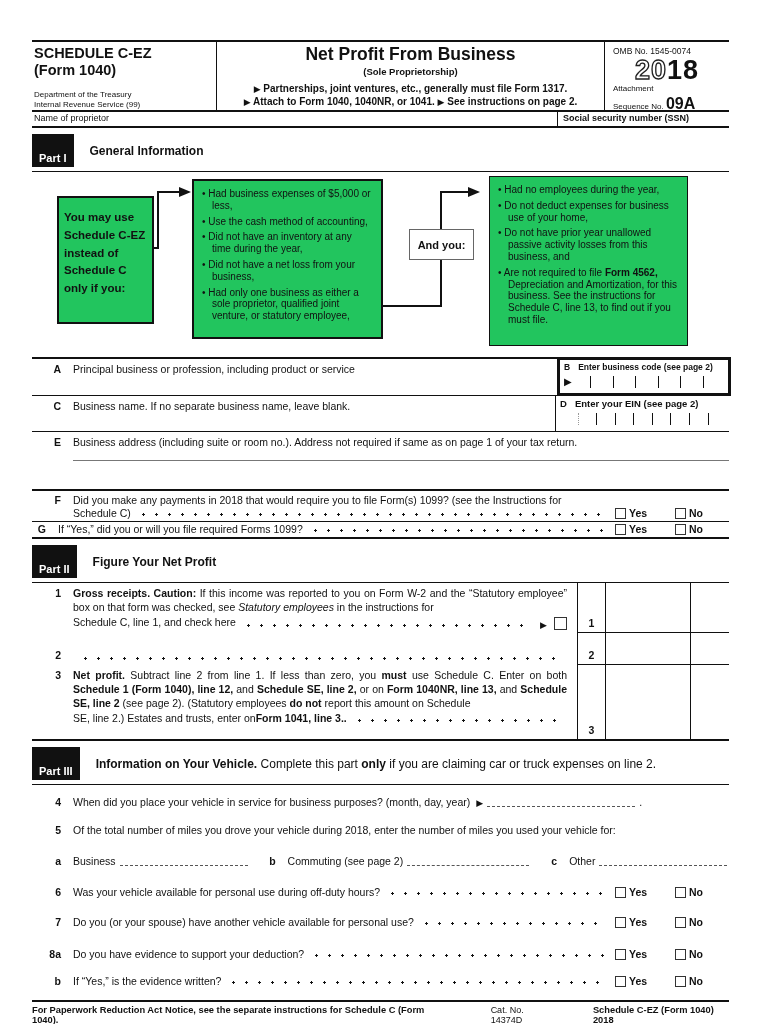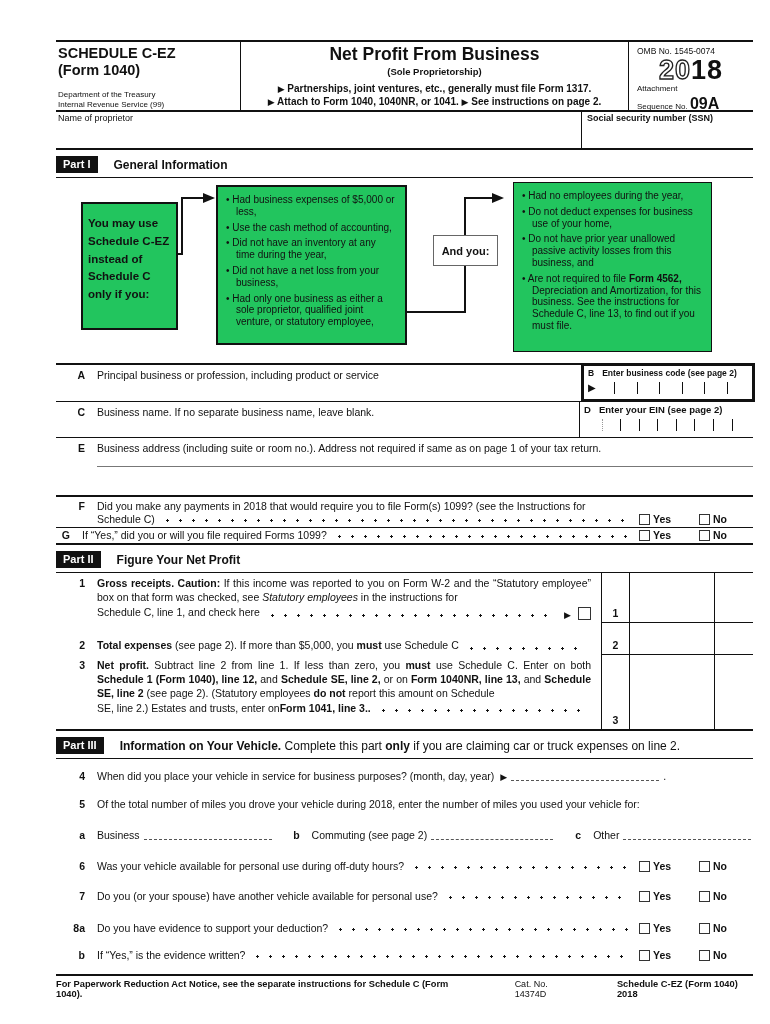--- a/index.html
+++ b/index.html
@@ -2,45 +2,45 @@
 <html><head>
 <meta charset="utf-8">
 <style>
   * { box-sizing: border-box; margin: 0; padding: 0; }
   body { background: #fff; }
   .page {
     position: relative; width: 770px; height: 1024px; background: #fff;
     font-family: "Liberation Sans", "DejaVu Sans", sans-serif; color: #111;
     overflow: hidden;
   }
-  .content { position: absolute; left: 56px; top: 40px; width: 697px; }
+  .content { position: absolute; left: 32px; top: 40px; width: 697px; }
 
   
   .hdr { display: flex; border-top: 2px solid #111; height: 70px; }
   .hdr-left { width: 185px; border-right: 1.5px solid #111; padding: 3px 4px 0 2px; }
   .sched { font-size: 14.5px; font-weight: bold; line-height: 1.15; }
   .dept { font-size: 8px; line-height: 1.25; margin-top: 12px; }
   .hdr-center { flex: 1; text-align: center; padding: 2px 6px 0; }
   .ftitle { font-size: 17.5px; font-weight: bold; }
   .fsub { font-size: 9.5px; font-weight: bold; margin-top: 1px; }
   .finstr { font-size: 10px; font-weight: bold; margin-top: 5px; line-height: 1.3; }
   .hdr-right { width: 125px; border-left: 1.5px solid #111; text-align: left; }
   .omb { font-size: 8.5px; padding: 4px 0 0 8px; }
   .year { font-size: 27px; font-weight: bold; text-align: center; line-height: 1.05; letter-spacing: 1px; }
   .y20 { color: #fff; -webkit-text-stroke: 1.3px #222; text-shadow: 0 0 1px #333; font-weight: bold; }
   .att { font-size: 8px; padding-left: 8px; line-height: 1.2; }
   .seqno { font-size: 16px; font-weight: bold; }
 
-  .name-row { display: flex; border-top: 2px solid #111; border-bottom: 2px solid #111; height: 40px; }
+  .name-row { display: flex; border-top: 2px solid #111; border-bottom: 2px solid #111; height: 18px; }
   .name-cell { flex: 1; font-size: 9px; padding: 1px 0 0 2px; }
   .ssn-cell { width: 172px; border-left: 1.5px solid #111; font-size: 9px; font-weight: bold; padding: 1px 0 8px 5px; }
 
   
   .part-bar { display: flex; align-items: center; padding: 6px 0 4px; border-bottom: 1.5px solid #111; }
-  .badge { background: #111; color: #fff; font-weight: bold; font-size: 11px; padding: 2px 7px 3px; flex-shrink: 0; }
+  .badge { background: #111; color: #fff; font-weight: bold; font-size: 11px; padding: 18px 7px 3px; flex-shrink: 0; }
   .part-title { font-size: 12px; font-weight: bold; margin-left: 16px; }
   .part-title .reg { font-weight: normal; }
 
   
   .flow { position: relative; height: 185px; }
   .fbox { position: absolute; border: 2px solid #111; background: #22c55e; }
   .left-box { left: 25px; top: 24px; width: 97px; height: 128px; padding: 11px 5px; font-size: 11.5px; font-weight: bold; line-height: 1.55; }
   .mid-box { left: 160px; top: 7px; width: 191px; height: 160px; padding: 7px 8px 0 8px; font-size: 10px; }
   .right-box { left: 457px; top: 4px; width: 199px; height: 170px; padding: 7px 6px 0 8px; font-size: 10px; border-width: 1.5px; }
   .fbox ul { list-style: none; }
@@ -324,26 +324,20 @@
       </div>
     </div>
     <div class="p2num rb">1</div>
     <div class="p2amt rb"></div>
     <div class="p2cents rb"></div>
   </div>
 
   <div class="p2row" style="min-height:32px;">
     <div class="p2text" style="display:flex; align-items:flex-end;">
       <span class="qnum">2</span>
-      <span>
-        <b class="seg">Total expenses</b><span class="sp"></span>
-        <span>(see page 2). If more than $5,000, you</span><span class="sp"></span>
-        <b class="seg">must</b><span class="sp"></span>
-        <span>use Schedule C</span>
-      </span>
       <span class="leader"></span>
     </div>
     <div class="p2num rb">2</div>
     <div class="p2amt rb"></div>
     <div class="p2cents rb"></div>
   </div>
 
   <div class="p2row" style="min-height:74px;">
     <div class="p2text">
       <div class="p2para">

